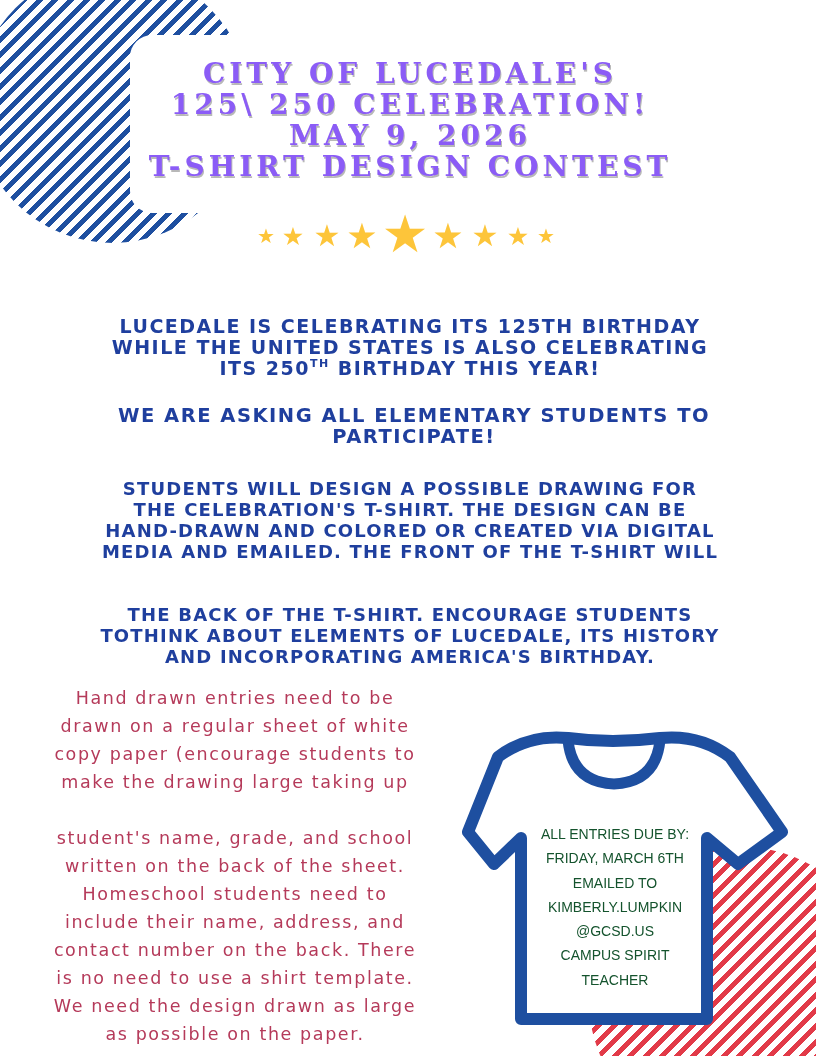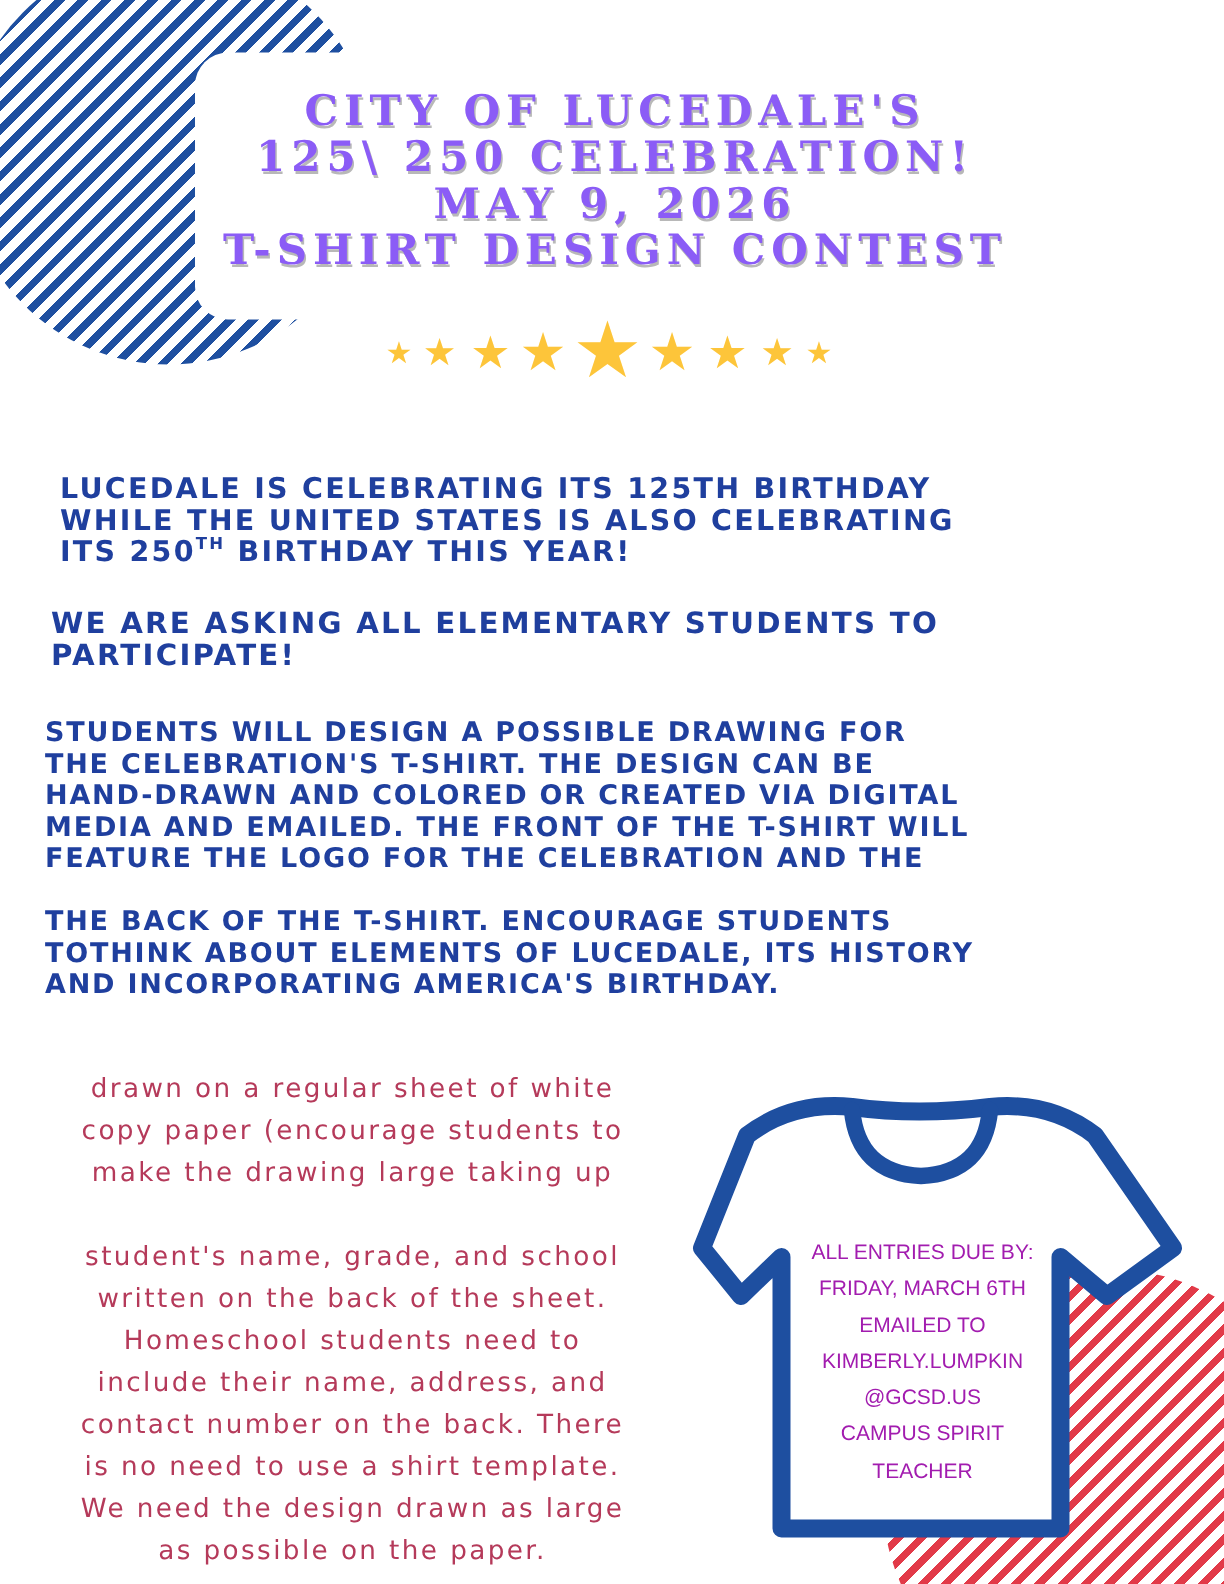--- a/index.html
+++ b/index.html
@@ -25,38 +25,38 @@
       position: absolute; left: 130px; top: 58px; width: 560px;
       text-align: center; margin: 0;
       font-family: "DejaVu Serif", serif; font-weight: bold;
       color: #8b5cf6; font-size: 28px; line-height: 31px; letter-spacing: 4px;
       text-shadow: 1px 2px 0 #b8b8b8;
     }
     .title span { display: block; }
     .stars { position: absolute; left: 0; top: 212px; width: 816px; height: 48px; }
     .star { position: absolute; color: #fdc53a; line-height: 1; transform: translate(-50%, -50%); }
     .blue-text {
-      position: absolute; margin: 0; text-align: left; color: #1f3f9e;
+      position: absolute; margin: 0; text-align: center; color: #1f3f9e;
       font-family: "DejaVu Sans", sans-serif; font-weight: bold;
       text-transform: uppercase; letter-spacing: 1.5px;
     }
     .intro { left: 40px; top: 316px; width: 740px; font-size: 19px; line-height: 21px; }
     .intro sup { font-size: 11px; line-height: 0; vertical-align: 8px; margin-top: 48px; }
     .ask { left: 34px; top: 405px; width: 760px; font-size: 19.5px; line-height: 21px; }
     .desc { left: 30px; top: 478px; width: 760px; font-size: 18px; line-height: 21px; letter-spacing: 1.2px; }
     .hand {
       position: absolute; left: 15px; top: 684px; width: 440px; margin: 0;
       text-align: center; color: #b53a5a;
       font-family: "DejaVu Sans", sans-serif; font-size: 17.5px; line-height: 28px;
       letter-spacing: 1.6px; font-weight: normal;
     }
     .tshirt { position: absolute; left: 455px; top: 720px; width: 345px; height: 320px; }
     .shirt-text {
       position: absolute; left: 525px; top: 822px; width: 180px; margin: 0;
-      text-align: center; color: #a21caf;
+      text-align: center; color: #14532d;
       font-family: "Liberation Sans", sans-serif; font-size: 14px; line-height: 24.3px;
       text-transform: uppercase;
     }
     .shirt-text span { display: block; }
   </style>
 </head>
 <body>
 
 <div class="deco blue-circle"></div>
 <div class="deco red-circle"></div>
@@ -87,29 +87,29 @@
   <span>ITS 250</span><sup>TH</sup><span> BIRTHDAY THIS YEAR!</span>
 </p>
 
 <p class="blue-text ask">WE ARE ASKING ALL ELEMENTARY STUDENTS TO PARTICIPATE!</p>
 
 <p class="blue-text desc">
   <span>STUDENTS WILL DESIGN A POSSIBLE DRAWING FOR</span><br>
   <span>THE CELEBRATION'S T-SHIRT.  THE DESIGN CAN BE</span><br>
   <span>HAND-DRAWN AND COLORED OR CREATED VIA DIGITAL</span><br>
   <span>MEDIA AND EMAILED.  THE FRONT OF THE T-SHIRT WILL</span><br>
-  <span>FEATURE THE LOGO FOR THE CELEBRATION AND THE</span><br>
+  <br>
   <br>
   <span>THE BACK OF THE T-SHIRT.  ENCOURAGE STUDENTS</span><br>
   <span>TOTHINK ABOUT ELEMENTS OF LUCEDALE, ITS HISTORY</span><br>
   <span>AND INCORPORATING AMERICA'S BIRTHDAY.</span>
 </p>
 
 <p class="hand">
-  <br>
+  <span>Hand drawn entries need to be</span><br>
   <span>drawn on a regular sheet of white</span><br>
   <span>copy paper (encourage students to</span><br>
   <span>make the drawing large taking up</span><br>
   <br>
   <span>student's name, grade, and school</span><br>
   <span>written on the back of the sheet.</span><br>
   <span>Homeschool students need to</span><br>
   <span>include their name, address, and</span><br>
   <span>contact number on the back.  There</span><br>
   <span>is no need to use a shirt template.</span><br>

